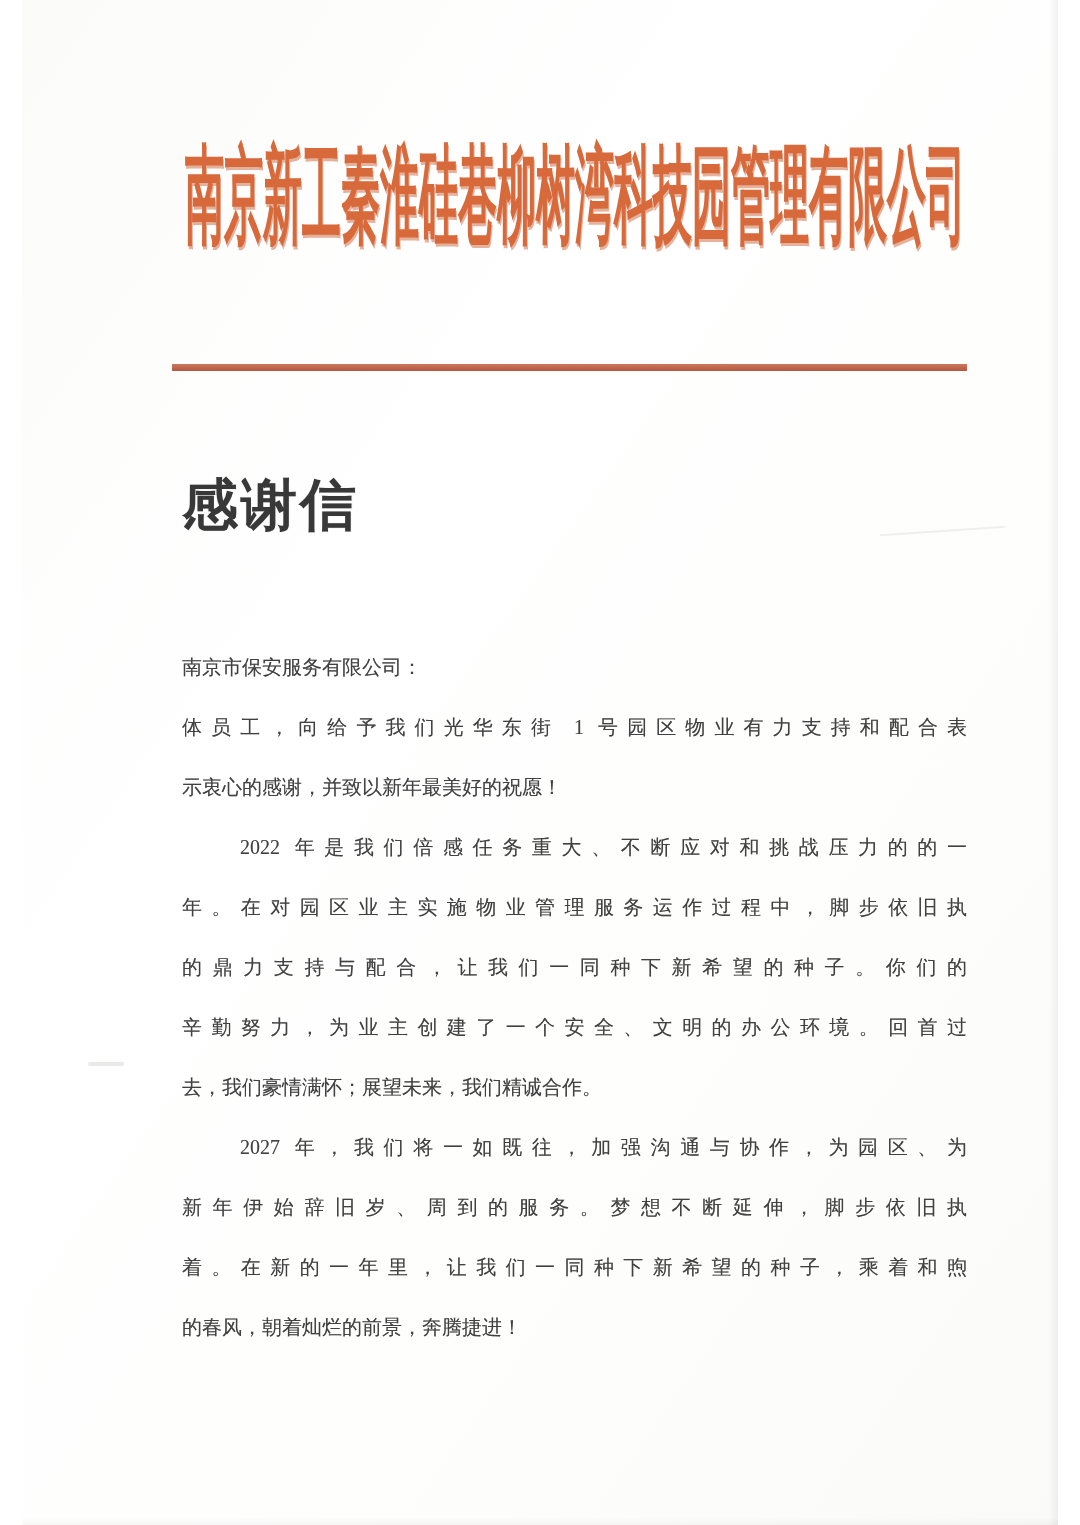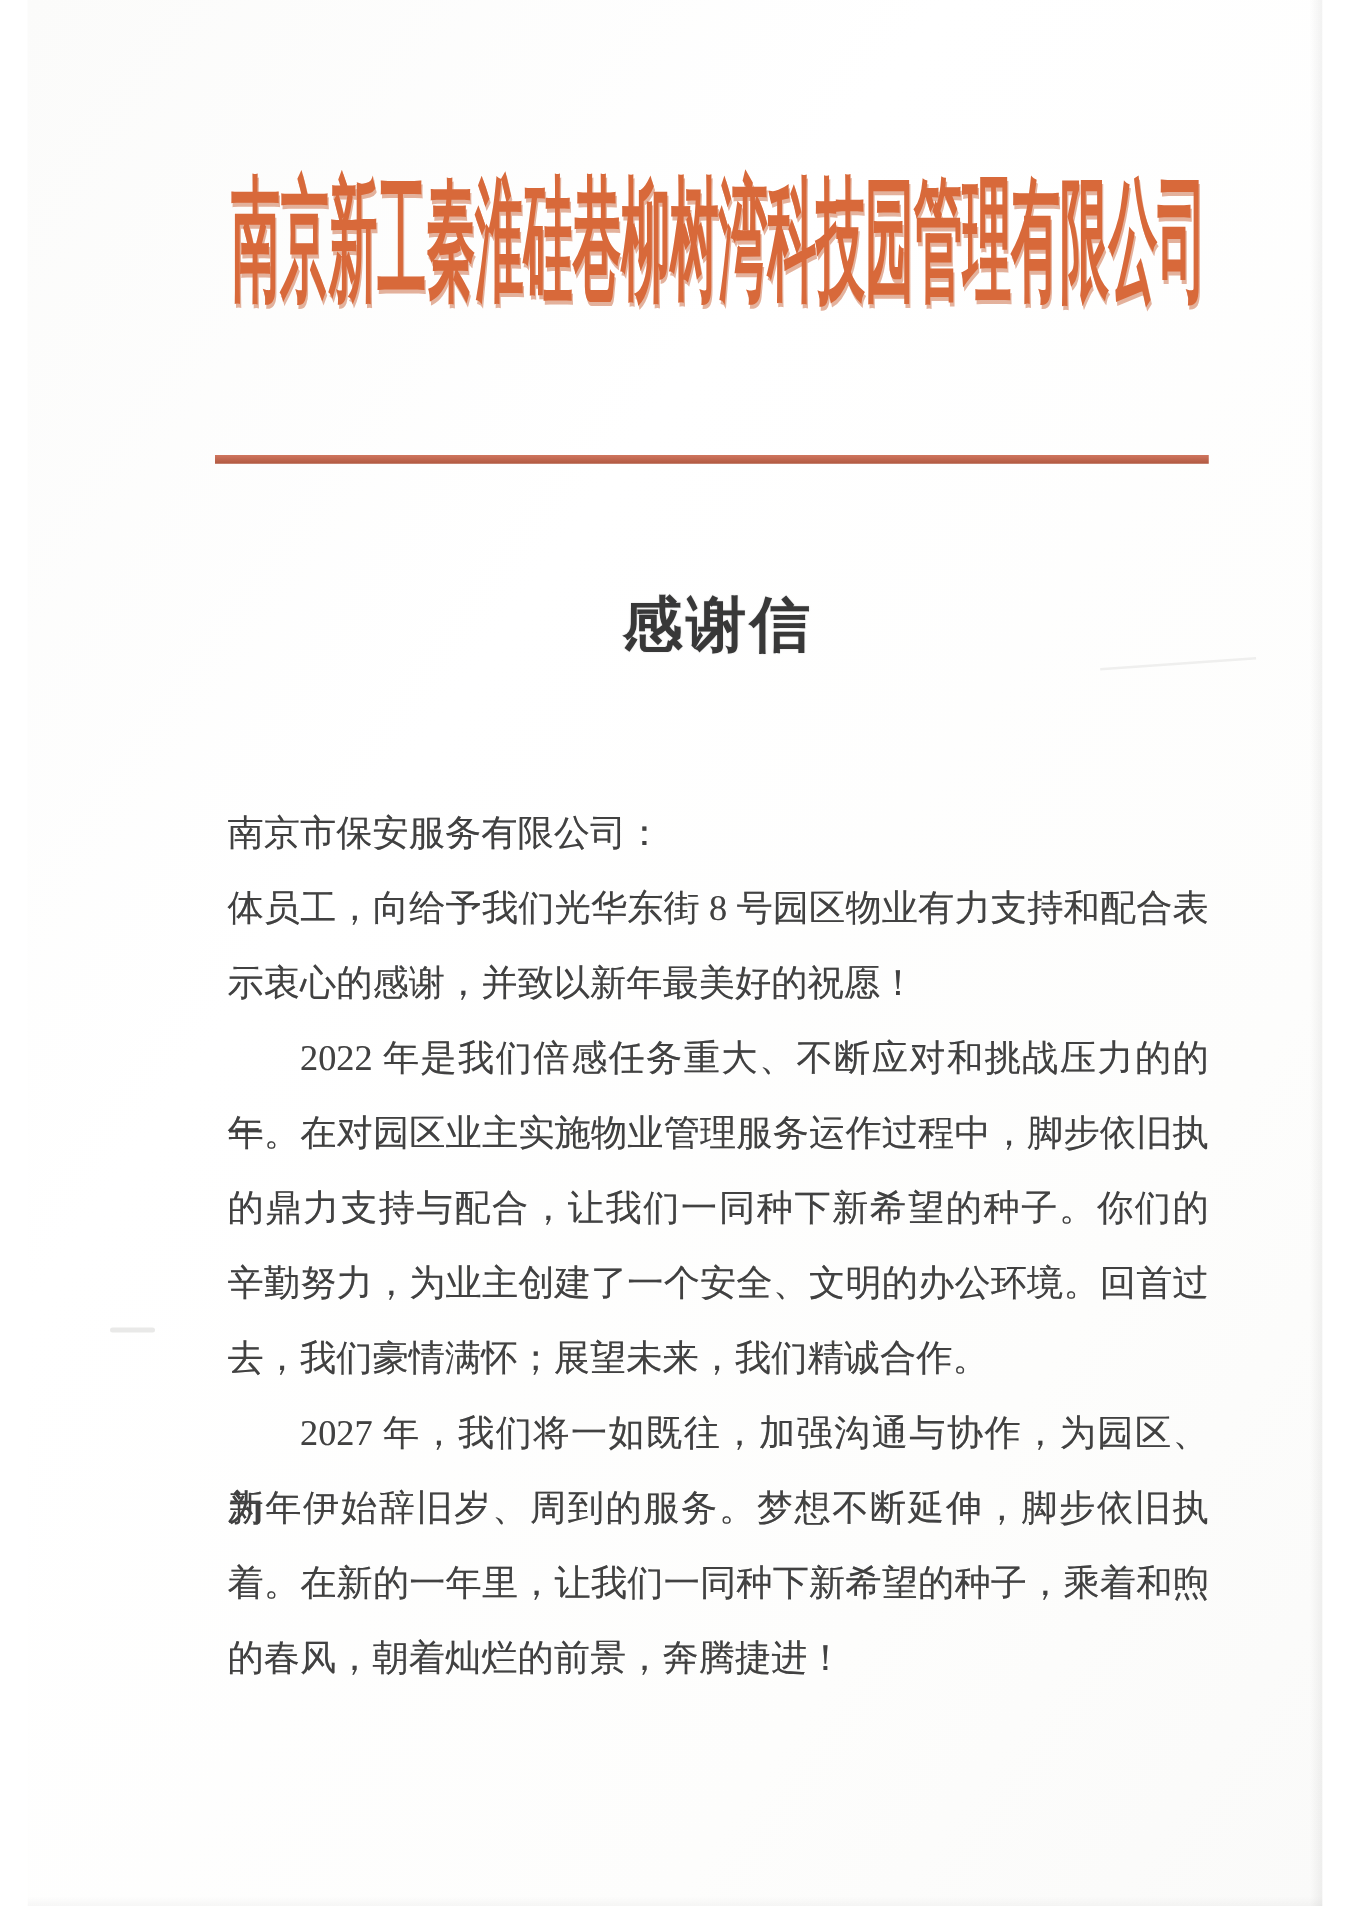--- a/index.html
+++ b/index.html
@@ -50,39 +50,39 @@
     width: 795px;
     height: 7px;
     background: linear-gradient(to bottom, #d0765f, #b05840);
   }
 
   .title {
     position: absolute;
     top: 468px;
     left: 160px;
     width: 785px;
-    text-align: center;
-    font-size: 48px;
+    text-align: left;
+    font-size: 56px;
     font-weight: bold;
     letter-spacing: 3px;
     color: #383838;
     text-shadow: 0 0 1px rgba(56,56,56,0.35);
   }
 
   .letter-body {
     position: absolute;
     top: 637px;
     left: 160px;
     width: 785px;
     color: #414141;
   }
   .line {
     height: 60px;
     line-height: 60px;
-    font-size: 29px;
+    font-size: 20px;
     white-space: nowrap;
     text-shadow: 0 0 0.5px rgba(65,65,65,0.4);
   }
   .fill {
     white-space: normal;
     text-align: justify;
     text-align-last: justify;
   }
   .indent { text-indent: 58px; }
 
@@ -110,21 +110,21 @@
   <div class="letterhead">南京新工秦淮硅巷柳树湾科技园管理有限公司</div>
 
   <div class="rule"></div>
 
   <div class="title">感谢信</div>
 
   <div class="letter-body">
 
     <div class="line">南京市保安服务有限公司：</div>
 
-    <div class="line fill">体员工，向给予我们光华东街 8 号园区物业有力支持和配合表</div>
+    <div class="line fill">体员工，向给予我们光华东街 1 号园区物业有力支持和配合表</div>
     <div class="line">示衷心的感谢，并致以新年最美好的祝愿！</div>
 
     <div class="line indent fill">2022 年是我们倍感任务重大、不断应对和挑战压力的的一</div>
     <div class="line fill">年。在对园区业主实施物业管理服务运作过程中，脚步依旧执</div>
     <div class="line fill">的鼎力支持与配合，让我们一同种下新希望的种子。你们的</div>
     <div class="line fill">辛勤努力，为业主创建了一个安全、文明的办公环境。回首过</div>
     <div class="line">去，我们豪情满怀；展望未来，我们精诚合作。</div>
 
     <div class="line indent fill">2027 年，我们将一如既往，加强沟通与协作，为园区、为</div>
     <div class="line fill">新年伊始辞旧岁、周到的服务。梦想不断延伸，脚步依旧执</div>

